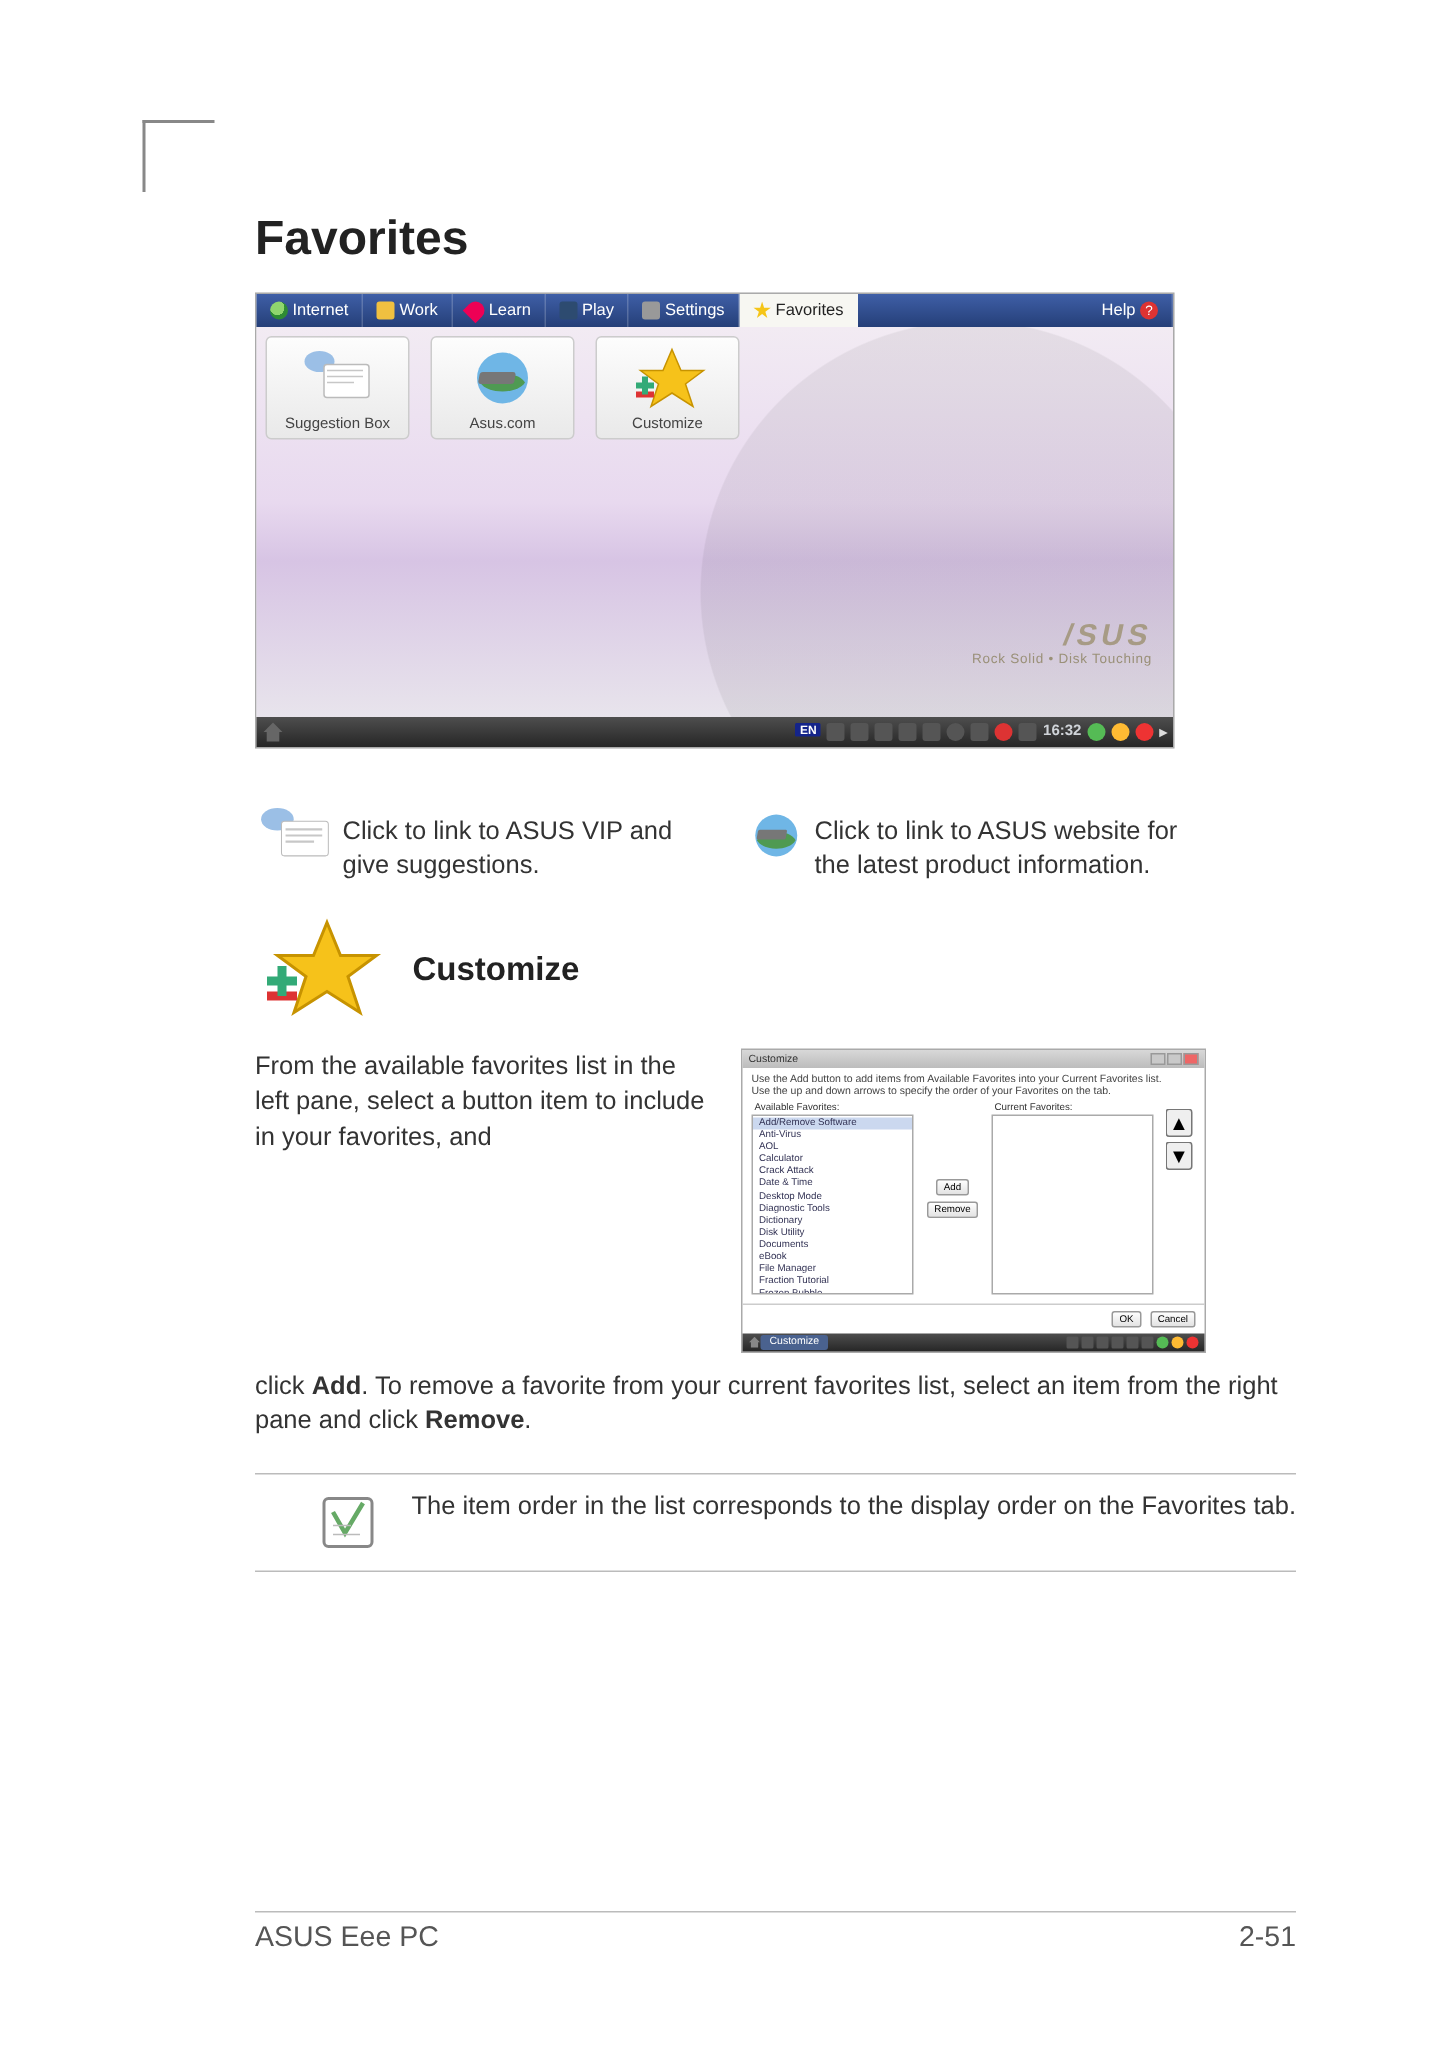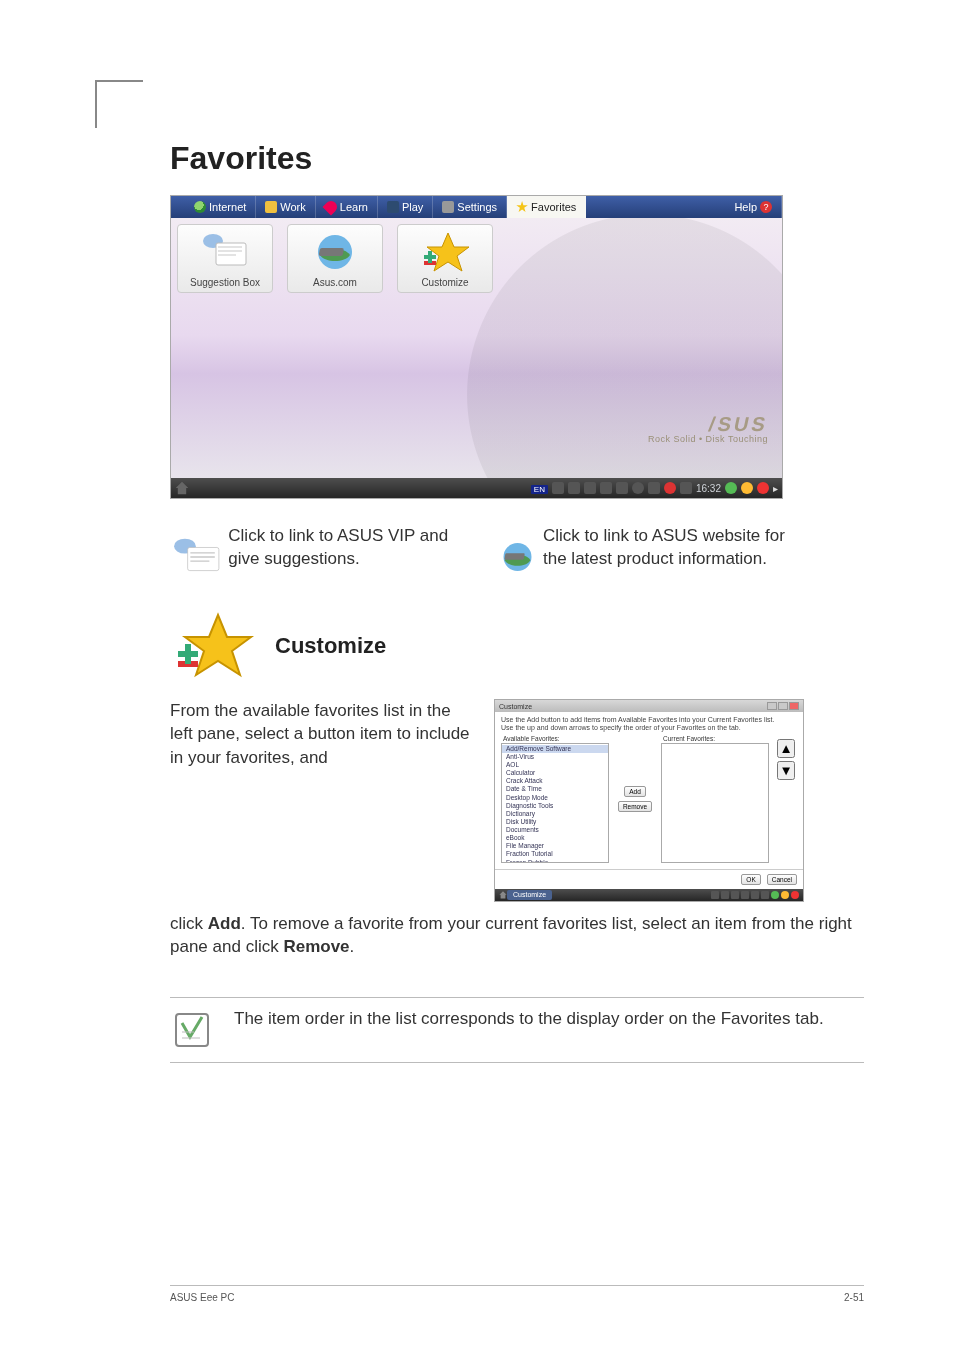--- a/index.html
+++ b/index.html
@@ -6,21 +6,21 @@
   html, body { width: 954px; height: 1363px; font-family: "Segoe UI", "Helvetica Neue", Arial, sans-serif; background: #fff; color: #333; }
   .page { position: relative; width: 954px; height: 1363px; padding: 140px 90px 60px 170px; }
   
   .margin-corner { position: absolute; left: 95px; top: 80px; width: 48px; height: 48px; border-left: 2px solid #888; border-top: 2px solid #888; }
 
   h1.title { font-size: 32px; font-weight: 700; color: #222; margin-bottom: 18px; }
   h3.subhead { font-size: 22px; font-weight: 700; color: #222; }
 
   
   .shot { width: 613px; border: 1px solid #aaa; background: #eee; }
-  .tabbar { display: flex; align-items: flex-start; height: 22px; background: linear-gradient(#3f5fa7, #253f78); font-size: 11px; color: #fff; padding-left: 14px; }
+  .tabbar { display: flex; align-items: flex-start; height: 22px; background: linear-gradient(#3f5fa7, #253f78); font-size: 11px; color: #fff; }
   .tab { display: flex; align-items: center; gap: 3px; padding: 0 9px; height: 100%; border-right: 1px solid rgba(255,255,255,.2); white-space: nowrap; }
   .tab.active { background: #f7f7f2; color: #222; }
   .tab .ico { width: 12px; height: 12px; display: inline-block; }
   .tab.help { margin-left: auto; }
   .ico-globe  { background: radial-gradient(circle at 40% 35%, #8fd56e 0 45%, #2e8b33 46% 100%); border-radius: 50%; }
   .ico-doc    { background: #f0c040; border-radius: 2px; }
   .ico-heart  { background: #e05; border-radius: 50% 50% 0 0; transform: rotate(45deg); }
   .ico-joy    { background: #2d4b70; border-radius: 2px; }
   .ico-wrench { background: #999; border-radius: 2px; }
   .ico-star   { background: #f5c518; clip-path: polygon(50% 0,61% 35%,98% 35%,68% 57%,79% 91%,50% 70%,21% 91%,32% 57%,2% 35%,39% 35%); }
@@ -35,31 +35,31 @@
   }
   .desk-icons { position: absolute; left: 6px; top: 6px; display: flex; gap: 14px; }
   .desk-item { width: 96px; display: flex; flex-direction: column; align-items: center; gap: 4px; background: linear-gradient(#fdfdfd,#e9e9e9); border: 1px solid #ccc; border-radius: 4px; padding: 6px 4px 4px; }
   .desk-item .glyph { width: 54px; height: 42px; display:flex; align-items:center; justify-content:center; }
   .desk-item .lbl { font-size: 10px; color:#444; }
   .brand { position:absolute; right:14px; bottom:34px; color:#9a9078; font-size:9px; text-align:right; letter-spacing:.5px; }
   .brand .logo { font-size:20px; font-weight:900; letter-spacing:3px; transform:skewX(-12deg); display:block; line-height:1; color:#a79b85; }
 
   .taskbar { height: 20px; background: linear-gradient(#4e4e4e,#262626); display:flex; align-items:center; color:#cfd3d8; font-size:10px; padding:0 4px; position:relative; }
   .taskbar .home { width:14px; height:14px; background:#666; clip-path: polygon(50% 5%,95% 50%,80% 50%,80% 95%,20% 95%,20% 50%,5% 50%); }
-  .taskbar .tray { margin-left:auto; display:flex; align-items:flex-end; gap:4px; }
+  .taskbar .tray { margin-left:auto; display:flex; align-items:flex-start; gap:4px;font-weight:bold; }
   .tray .pip { width:12px; height:12px; border-radius:2px; background:#555; display:inline-block; }
   .tray .pip.round { border-radius:50%; }
   .tray .lang { background:#14248a; color:#fff; font-size:8px; padding:0 3px; border-radius:1px; }
   .tray .time { font-size:10px; color:#cfd3d8; }
   .tray .g { background:#5b5; } .tray .y { background:#fb3; } .tray .r { background:#e33; }
   .tray .arrow { color:#ddd; }
 
   
   .callouts { display:flex; gap:26px; margin-top:26px; align-items:flex-start; }
-  .callout { display:flex; gap:4px; align-items:flex-start; width: 300px; }
+  .callout { display:flex; gap:4px; align-items:flex-end; width: 300px; }
   .callout .cg { width: 80px; height: 64px; display:flex; align-items:center; justify-content:center; }
   .callout p { font-size: 17px; line-height: 1.35; color:#333; }
 
   .subhead-row { display:flex; gap:20px; align-items:center; margin-top: 22px; }
   .subhead-row .cg { width: 85px; height: 70px; display:flex; align-items:center; justify-content:center; }
 
   
   .body { margin-top: 18px; display:flex; gap:24px; align-items:flex-start; }
   .body .col { width: 300px; font-size: 17px; line-height: 1.38; color:#333; }
   .body .col p + p { margin-top: 10px; }
@@ -81,26 +81,26 @@
   .shot2 .mid { width:40px; display:flex; flex-direction:column; gap:4px; align-items:center; justify-content:center; }
   .shot2 .mid button, .shot2 .foot button { font-size:6.5px; padding:1px 4px; border:1px solid #999; background:linear-gradient(#fefefe,#e3e3e3); border-radius:2px; }
   .shot2 .right-side { width:22px; display:flex; flex-direction:column; gap:3px; align-items:center; padding-top:4px; }
   .shot2 .foot { display:flex; justify-content:flex-end; gap:6px; padding:4px 6px; border-top:1px solid #ccc; }
   .shot2 .tb2 { height:12px; background:linear-gradient(#4e4e4e,#262626); display:flex; align-items:center; padding:0 4px; color:#cfd3d8; font-size:7px; }
   .shot2 .tb2 .task { background:#4a628f; color:#fff; padding:0 6px; height:10px; line-height:10px; border-radius:2px; }
   .shot2 .tb2 .pips { margin-left:auto; display:flex; gap:2px; }
   .shot2 .tb2 .pips span { width:8px; height:8px; background:#555; display:inline-block; border-radius:1px; }
 
   
-  .note { margin-top: 38px; display:flex; gap:20px; align-items:flex-start; border-top:1px solid #bbb; border-bottom:1px solid #bbb; padding:10px 0; }
+  .note { margin-top: 23px; display:flex; gap:20px; align-items:flex-start; border-top:1px solid #bbb; border-bottom:1px solid #bbb; padding:10px 0;justify-content:flex-end; }
   .note .nicon { width:44px; height:44px; }
   .note p { font-size:17px; line-height:1.35; color:#333; }
 
   
-  .footer { position:absolute; left:170px; right:90px; bottom:60px; border-top:1px solid #bbb; padding-top:6px; display:flex; justify-content:space-between; font-size:10px; color:#555; }
+  .footer { position:absolute; left:170px; right:90px; bottom:60px; border-top:1px solid #bbb; padding-top:6px; display:flex; justify-content:space-between; font-size:19px; color:#555; }
 
   
   .svg { width:100%; height:100%; }
 </style>
 </head>
 <body>
 
 <div class="page">
   <div class="margin-corner"></div>
 

